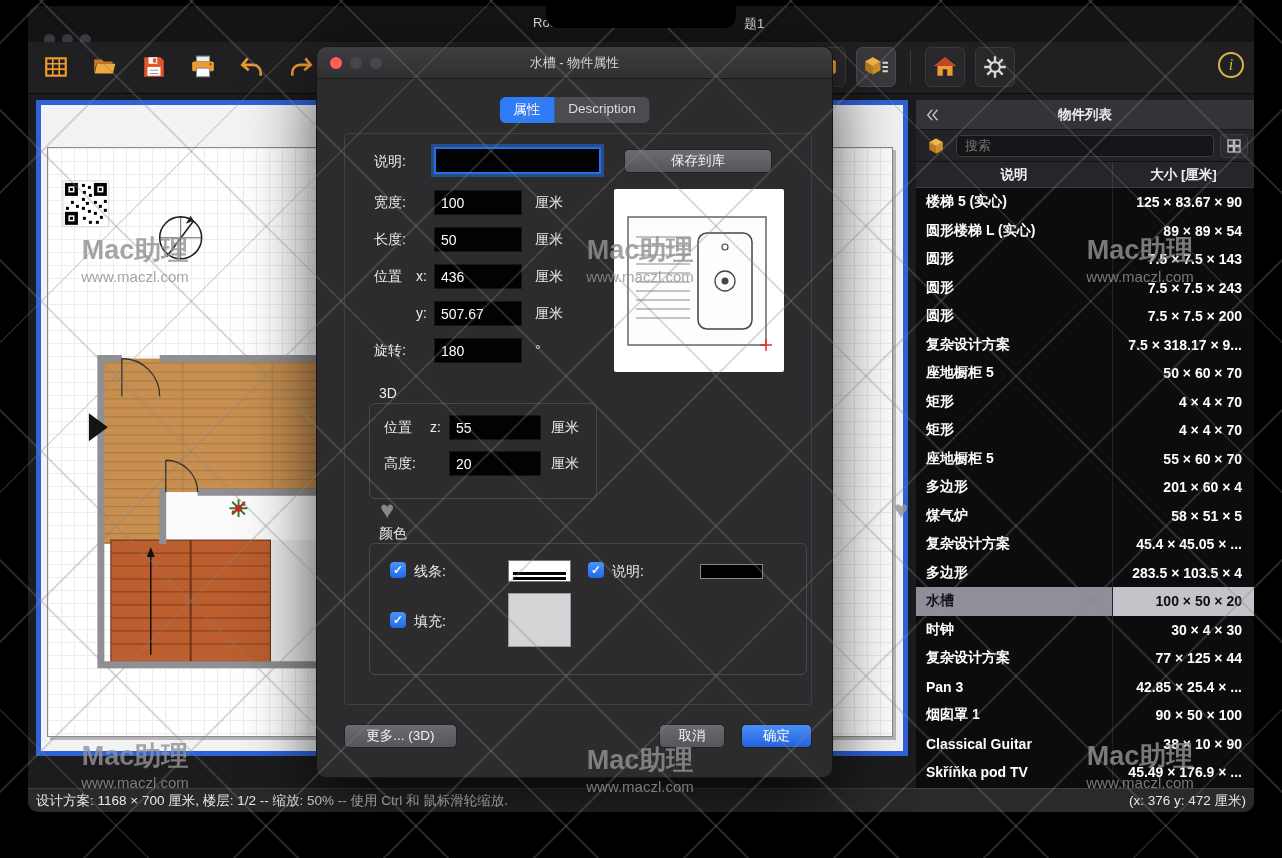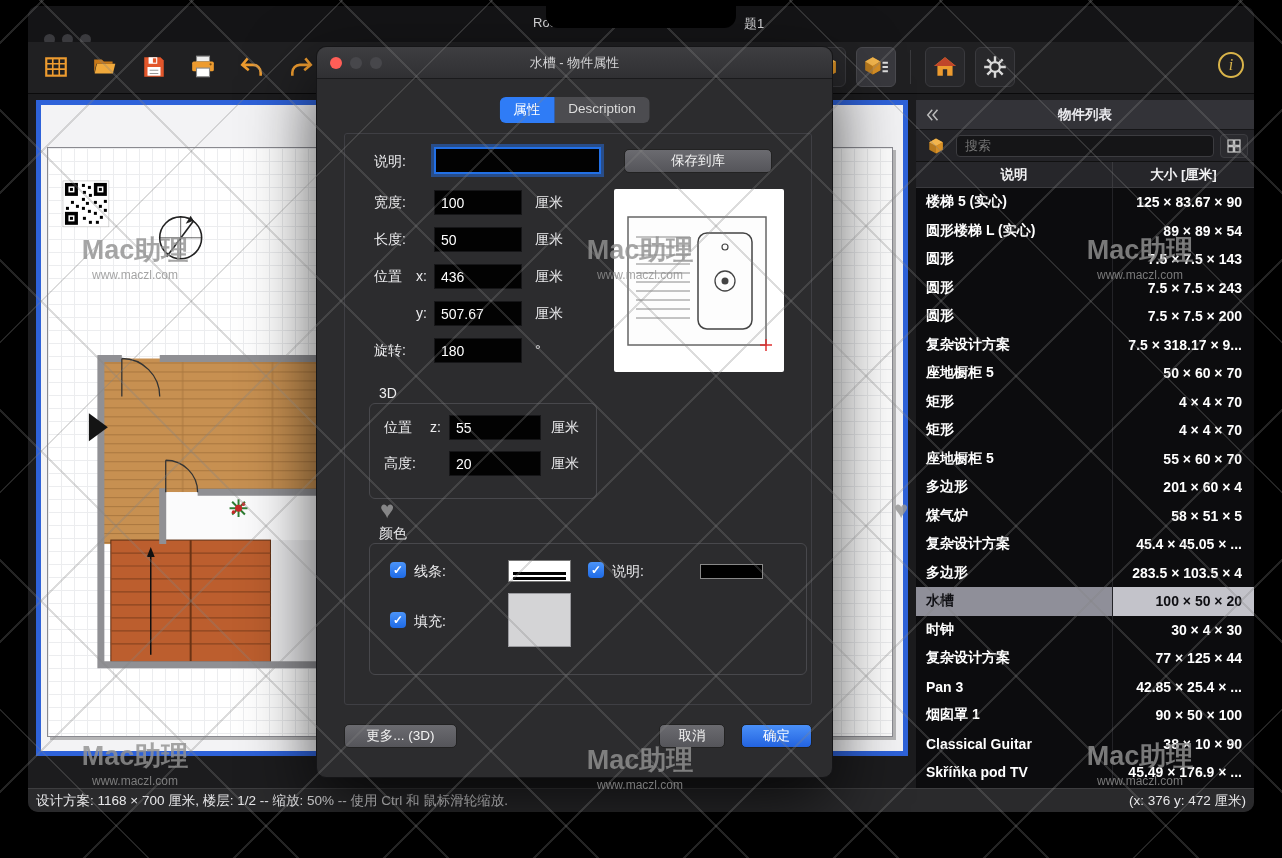--- a/index.html
+++ b/index.html
@@ -74,21 +74,21 @@
   .sw-fill  { position:absolute; width:63px; height:54px; background:#d4d4d6; border:1px solid #9a9a9e; }
 
   
   .notch { position:absolute; left:50%; top:0; transform:translateX(-50%); width:190px; height:28px; background:#000; border-radius:0 0 12px 12px; z-index:300; }
   .wm-overlay { position:absolute; inset:0; z-index:200; pointer-events:none;
     background-image:
       repeating-linear-gradient(45deg, rgba(130,130,130,0) 0 104px, rgba(130,130,130,.28) 104px 106px),
       repeating-linear-gradient(-45deg, rgba(130,130,130,0) 0 104px, rgba(130,130,130,.28) 104px 106px); }
   .wm { position:absolute; width:210px; text-align:center; color:rgba(145,145,145,.82); }
   .wm .l1 { font-size:27px; font-weight:700; display:block; }
-  .wm .l2 { font-size:12px; display:block; }
+  .wm .l2 { font-size:15px; display:block; }
   .heart { position:absolute; color:rgba(150,150,150,.85); font-size:24px; }
 </style>
 </head>
 <body>
 
 <div class="app">
 
   <div class="titlebar">
     <div class="wdot" style="left:16px"></div>
     <div class="wdot" style="left:34px"></div>

